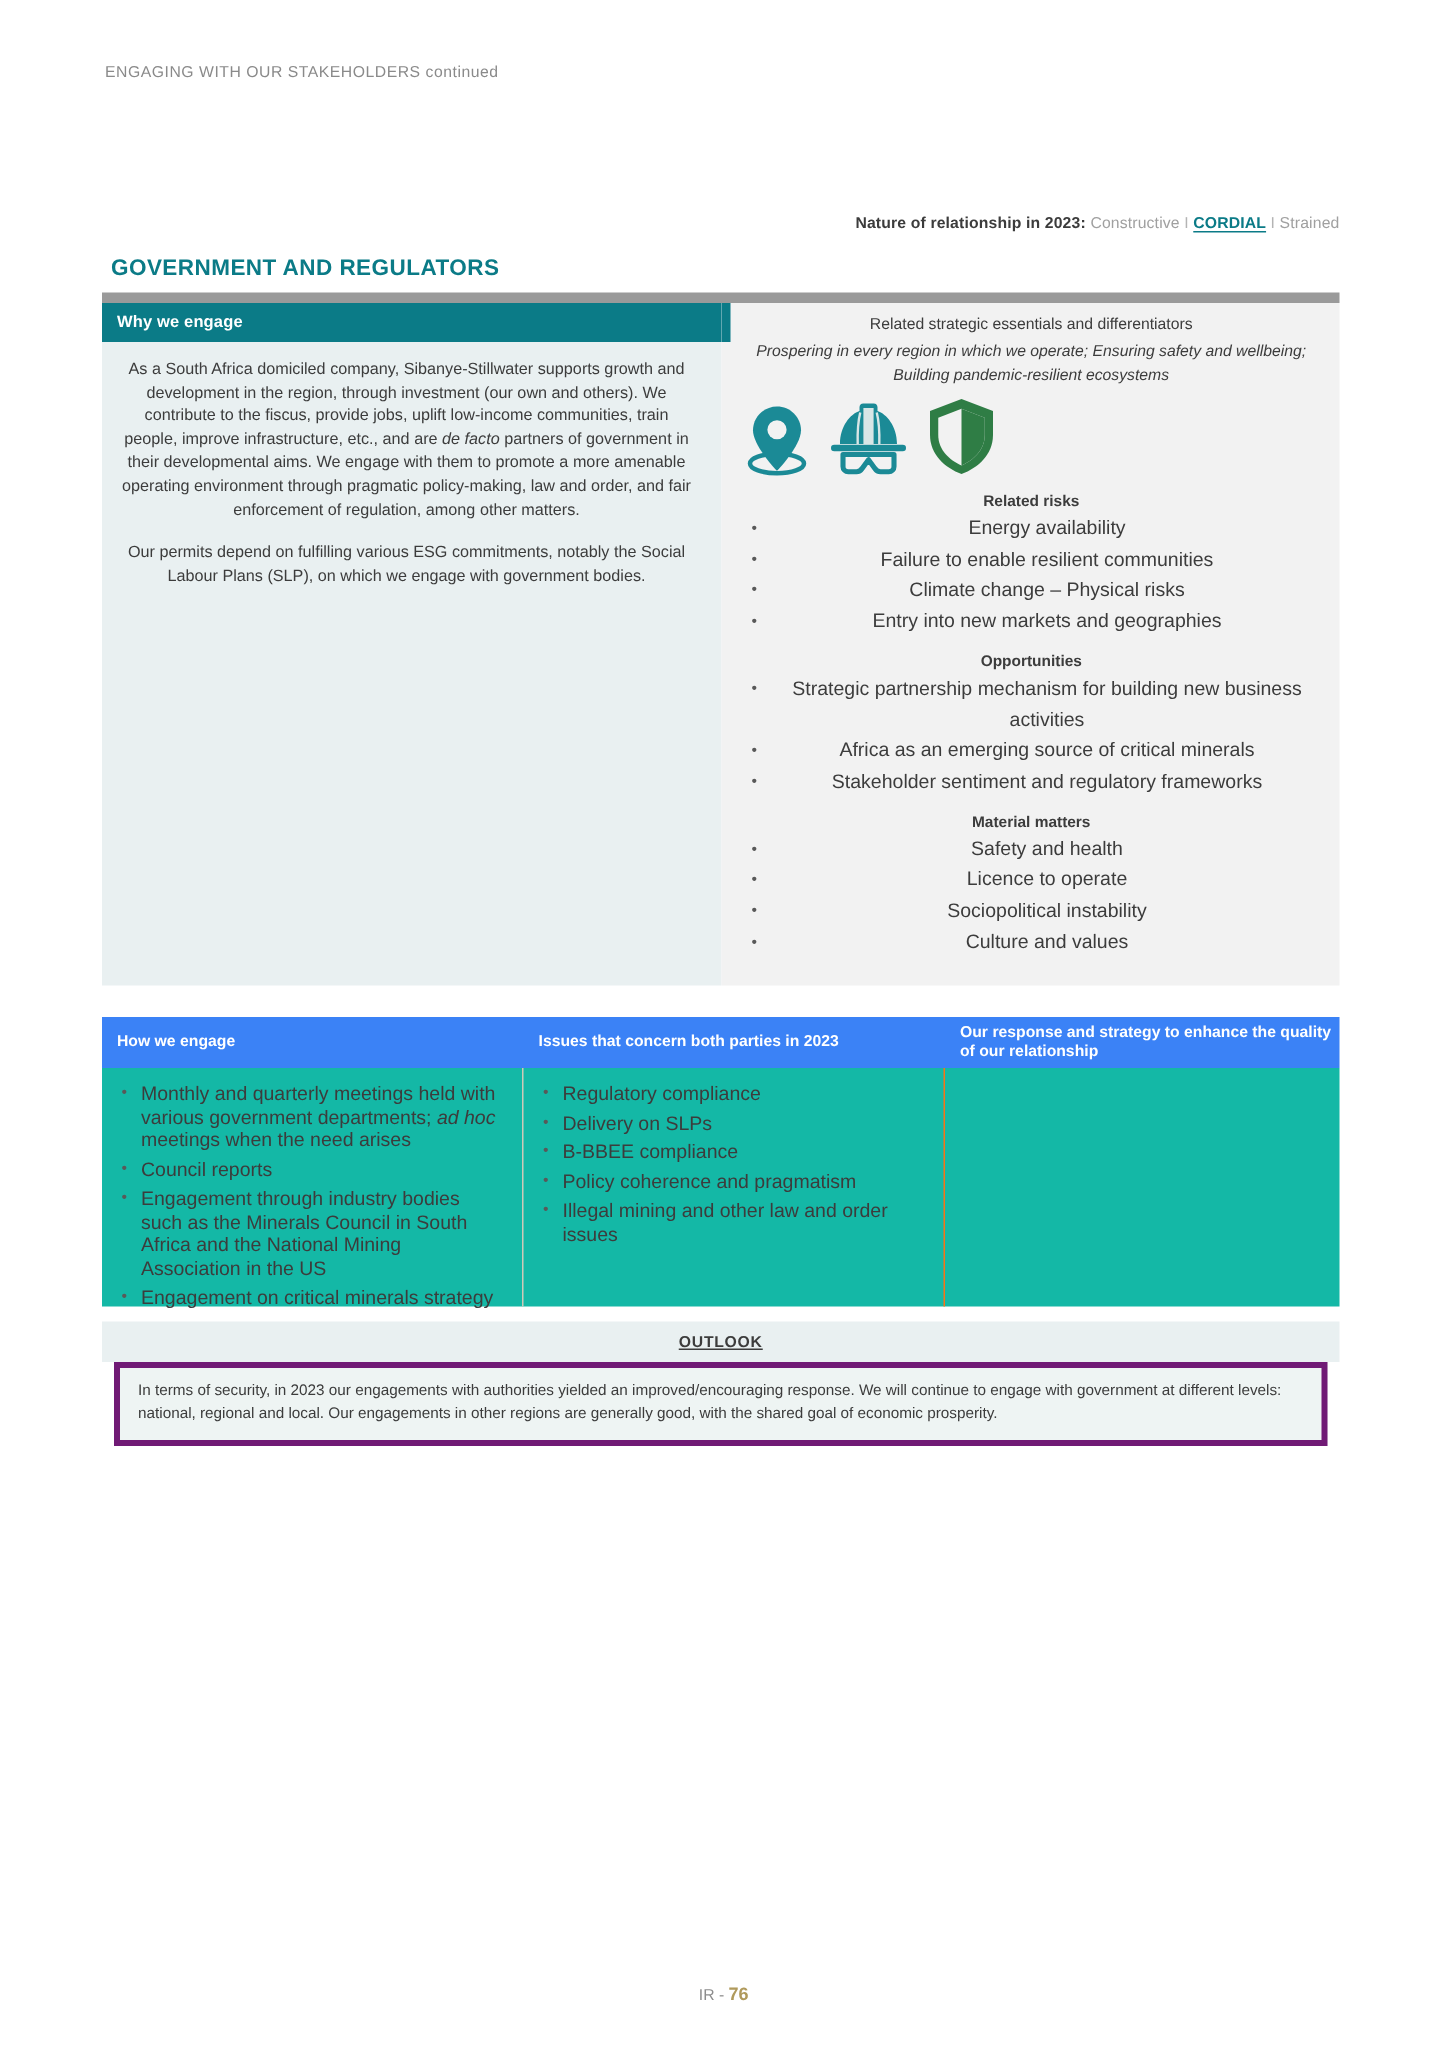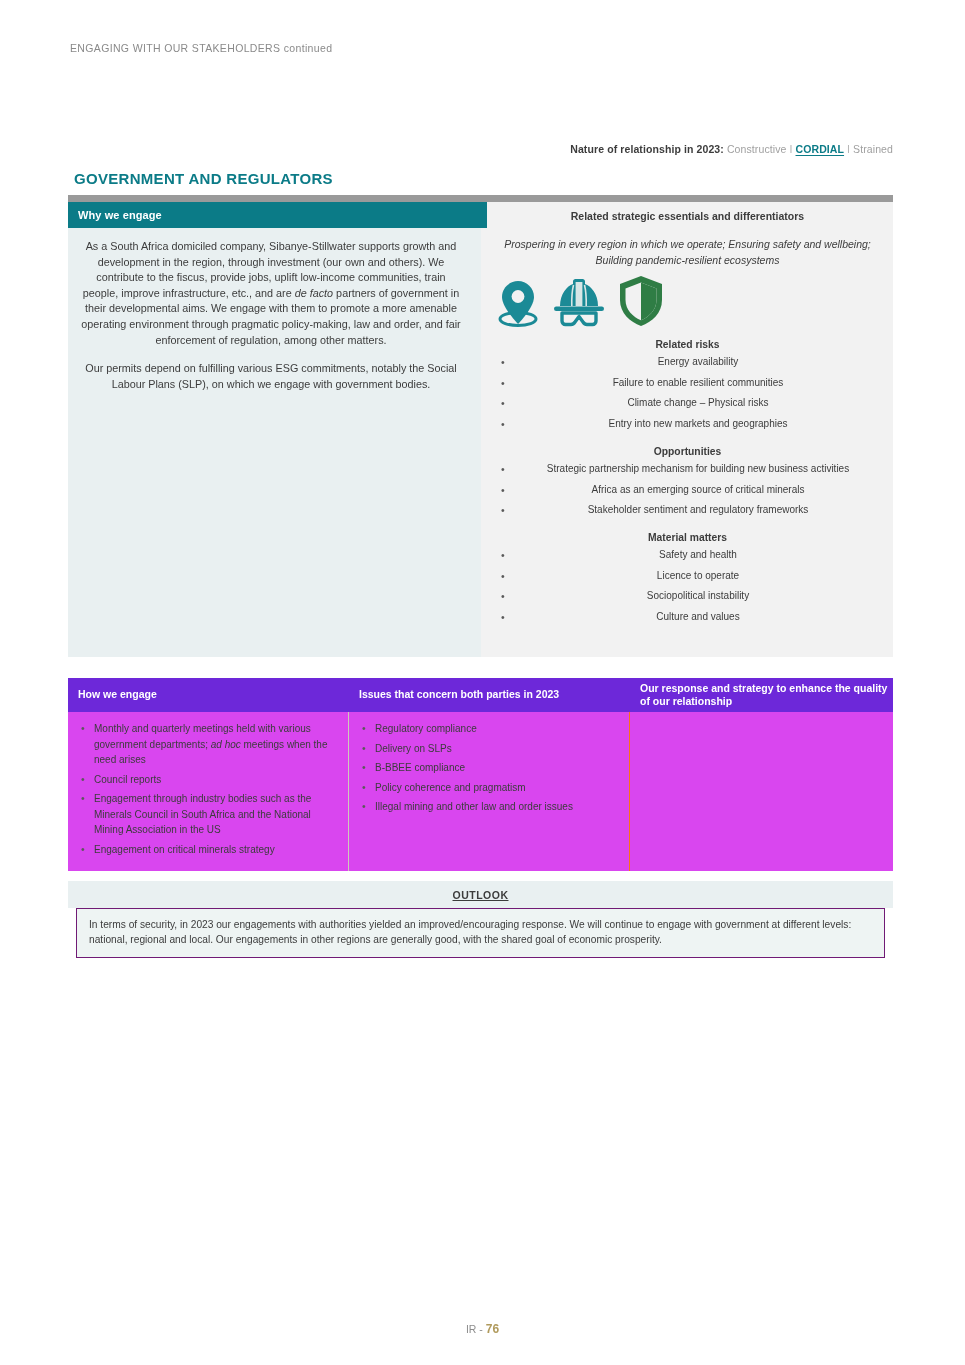--- a/index.html
+++ b/index.html
@@ -135,24 +135,24 @@
     top: 0;
     width: 6px;
     height: 26px;
     background: #0b7b87;
   }
   .col-right .inner {
     padding: 6px 12px 0 13px;
   }
   .col-right .hdr2 {
     font-size: 10.5px;
-    font-weight: bold;
+    font-weight: normal;
     color: #3c3c3c;
     line-height: 16px;
-    margin-bottom: 13px;
+    margin-bottom: 3px;
   }
   .col-right .strat {
     font-size: 10.5px;
     font-style: italic;
     line-height: 15.5px;
     color: #3c3c3c;
     margin-bottom: 0;
   }
 
   .icon-row {
@@ -171,21 +171,21 @@
     margin: 11px 0 2px 0;
   }
   ul.dots {
     list-style: none;
     margin: 0;
     padding: 0;
   }
   ul.dots li {
     position: relative;
     padding-left: 21px;
-    font-size: 10px;
+    font-size: 13px;
     line-height: 20.7px;
     color: #3c3c3c;
   }
   ul.dots li::before {
     content: "•";
     position: absolute;
     left: 7px;
     top: 0;
     color: #595959;
     font-size: 10.5px;
@@ -195,39 +195,39 @@
   .block2 {
     position: absolute;
     left: 68px;
     top: 678px;
     width: 825px;
     height: 193px;
   }
   .b2-head {
     display: flex;
     height: 34px;
-    background: #6d28d9;
+    background: #3b82f6;
   }
   .b2-head .cell {
     color: #ffffff;
     font-size: 10.5px;
     font-weight: bold;
     display: flex;
     align-items: center;
     padding-left: 10px;
     box-sizing: border-box;
     line-height: 13.5px;
   }
   .b2-head .c1 { width: 281px; }
   .b2-head .c2 { width: 281px; }
   .b2-head .c3 { width: 263px; }
   .b2-body {
     display: flex;
     height: 159px;
-    background: #d946ef;
+    background: #14b8a6;
   }
   .b2-body .cell {
     box-sizing: border-box;
     padding: 9px 12px 0 4px;
   }
   .b2-body .c1 { width: 281px; border-right: 1px solid #cfc9b8; }
   .b2-body .c2 { width: 281px; border-right: 1px solid #f97316; }
   .b2-body .c3 { width: 263px; }
   .b2-body ul.dots li {
     line-height: 15.5px;
@@ -252,21 +252,21 @@
   }
   .outlook-title {
     font-size: 10.5px;
     font-weight: bold;
     color: #3c3c3c;
     letter-spacing: 0.5px;
     text-decoration: underline;
   }
   .outlook-box {
     margin: 0 8px;
-    border: 1px solid #701a75;
+    border: 4px solid #701a75;
     background: #eef4f3;
     padding: 9px 12px 10px 12px;
     font-size: 10.2px;
     line-height: 14.6px;
     color: #3c3c3c;
   }
 
   
   .footer {
     position: absolute;

